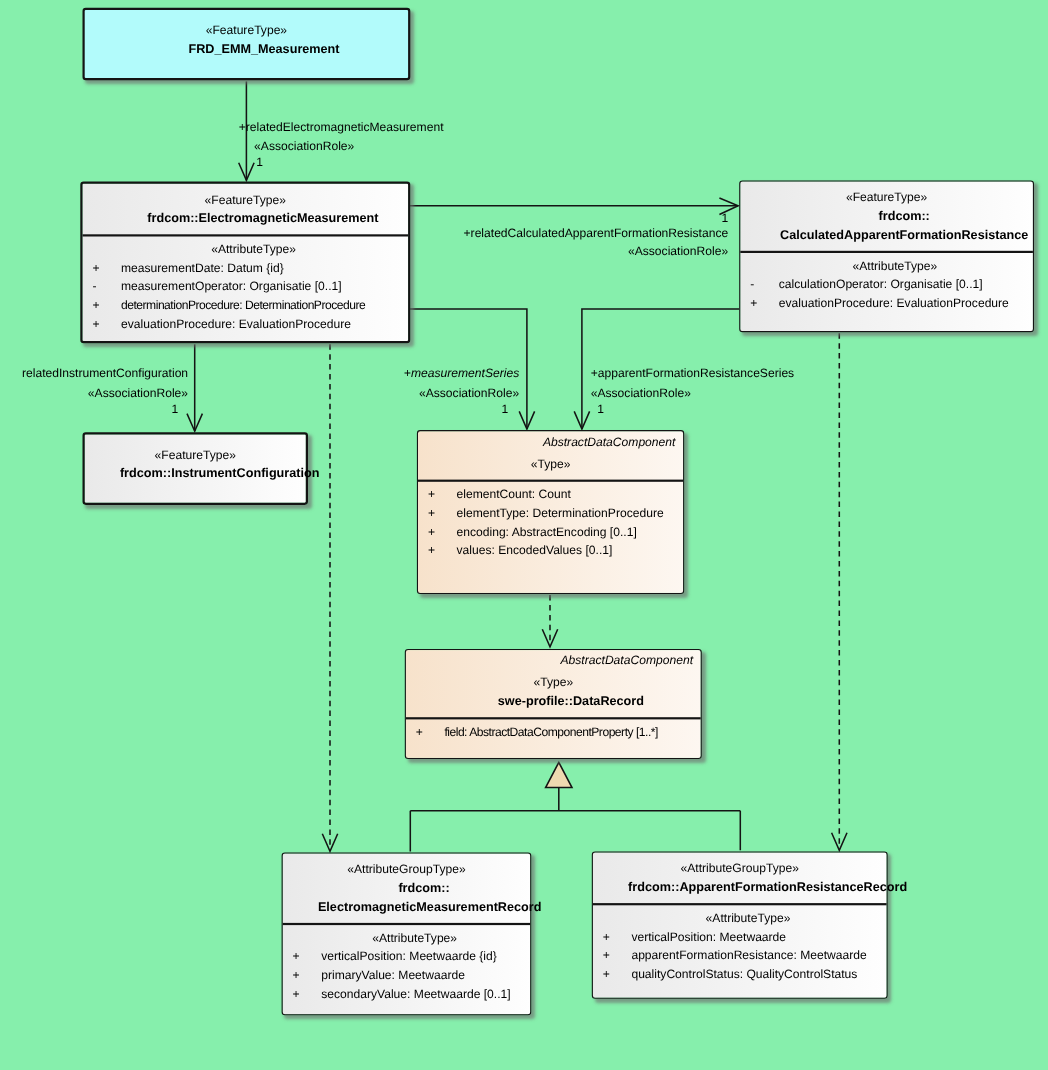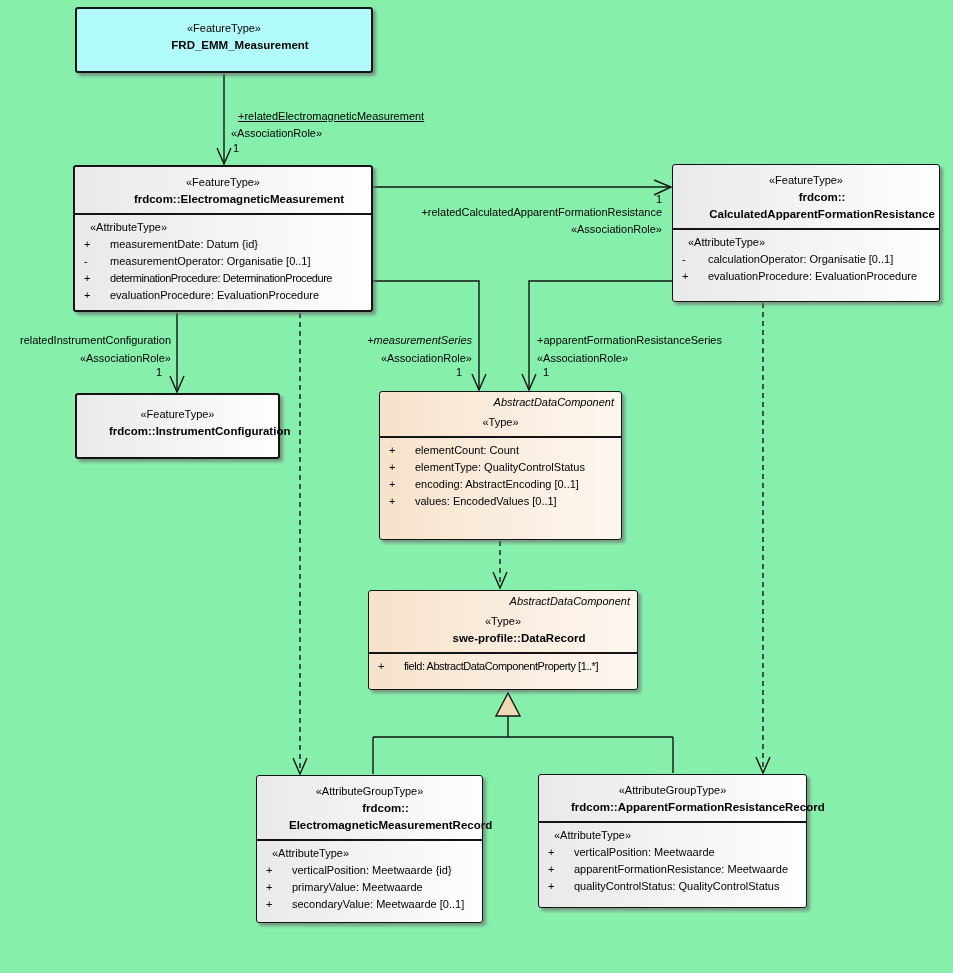--- a/index.html
+++ b/index.html
@@ -14,21 +14,21 @@
   }
   .thin { border-width:1.5px; }
   .cyan  { background:#B2FBFB; }
   .gray  { background:linear-gradient(90deg,#E9E9E9 0%,#FEFEFE 100%); }
   .peach { background:linear-gradient(90deg,#F7E2CB 0%,#FDF7F1 100%); }
   .hdr { text-align:center; line-height:17px; padding-top:7px; }
   .hdr .name { font-weight:bold; font-size:11.5px;margin-left:32px; }
   .parent-note { text-align:right; font-style:italic; font-size:11px; padding:3px 7px 0 0; line-height:14px; }
   .sep { border-top:2px solid #141414; margin-top:5px; }
   .attrs { line-height:17px; padding-top:4px; }
-  .attr-stereo { padding-left:15px; }
+  .attr-stereo { padding-left:15px;text-align:center; }
   .row { display:flex; white-space:nowrap; }
   .row .vis { flex:none; width:26px; padding-left:9px; }
   .cond { letter-spacing:-0.45px; }
   .lbl { position:absolute; z-index:3; font-size:11px; line-height:13px; white-space:nowrap; }
   .ralign { text-align:right; }
 </style>
 </head>
 <body>
 
 <div id="canvas">
@@ -132,21 +132,21 @@
       <div>«Type»</div>
     </div>
     <div class="sep"></div>
     <div class="attrs">
       <div class="row">
           <span class="vis">+</span>
           <span>elementCount: Count</span>
         </div>
       <div class="row">
           <span class="vis">+</span>
-          <span>elementType: QualityControlStatus</span>
+          <span>elementType: DeterminationProcedure</span>
         </div>
       <div class="row">
           <span class="vis">+</span>
           <span>encoding: AbstractEncoding [0..1]</span>
         </div>
       <div class="row">
           <span class="vis">+</span>
           <span>values: EncodedValues [0..1]</span>
         </div>
     </div>
@@ -207,21 +207,21 @@
           <span class="vis">+</span>
           <span>apparentFormationResistance: Meetwaarde</span>
         </div>
       <div class="row">
           <span class="vis">+</span>
           <span>qualityControlStatus: QualityControlStatus</span>
         </div>
     </div>
   </div>
 
-  <div class="lbl" style="left:238px; top:110px;text-decoration:underline;">+relatedElectromagneticMeasurement</div>
+  <div class="lbl" style="left:217px; top:110px;">+relatedElectromagneticMeasurement</div>
   <div class="lbl" style="left:231px; top:127px;">«AssociationRole»</div>
   <div class="lbl" style="left:233px; top:142px;">1</div>
 
   <div class="lbl ralign" style="left:640px; top:193px; width:22px;">1</div>
   <div class="lbl ralign" style="left:392px; top:206px; width:270px;">+relatedCalculatedApparentFormationResistance</div>
   <div class="lbl ralign" style="left:392px; top:223px; width:270px;">«AssociationRole»</div>
 
   <div class="lbl ralign" style="left:0px; top:334px; width:171px;">relatedInstrumentConfiguration</div>
   <div class="lbl ralign" style="left:0px; top:352px; width:171px;">«AssociationRole»</div>
   <div class="lbl" style="left:156px; top:366px;">1</div>

